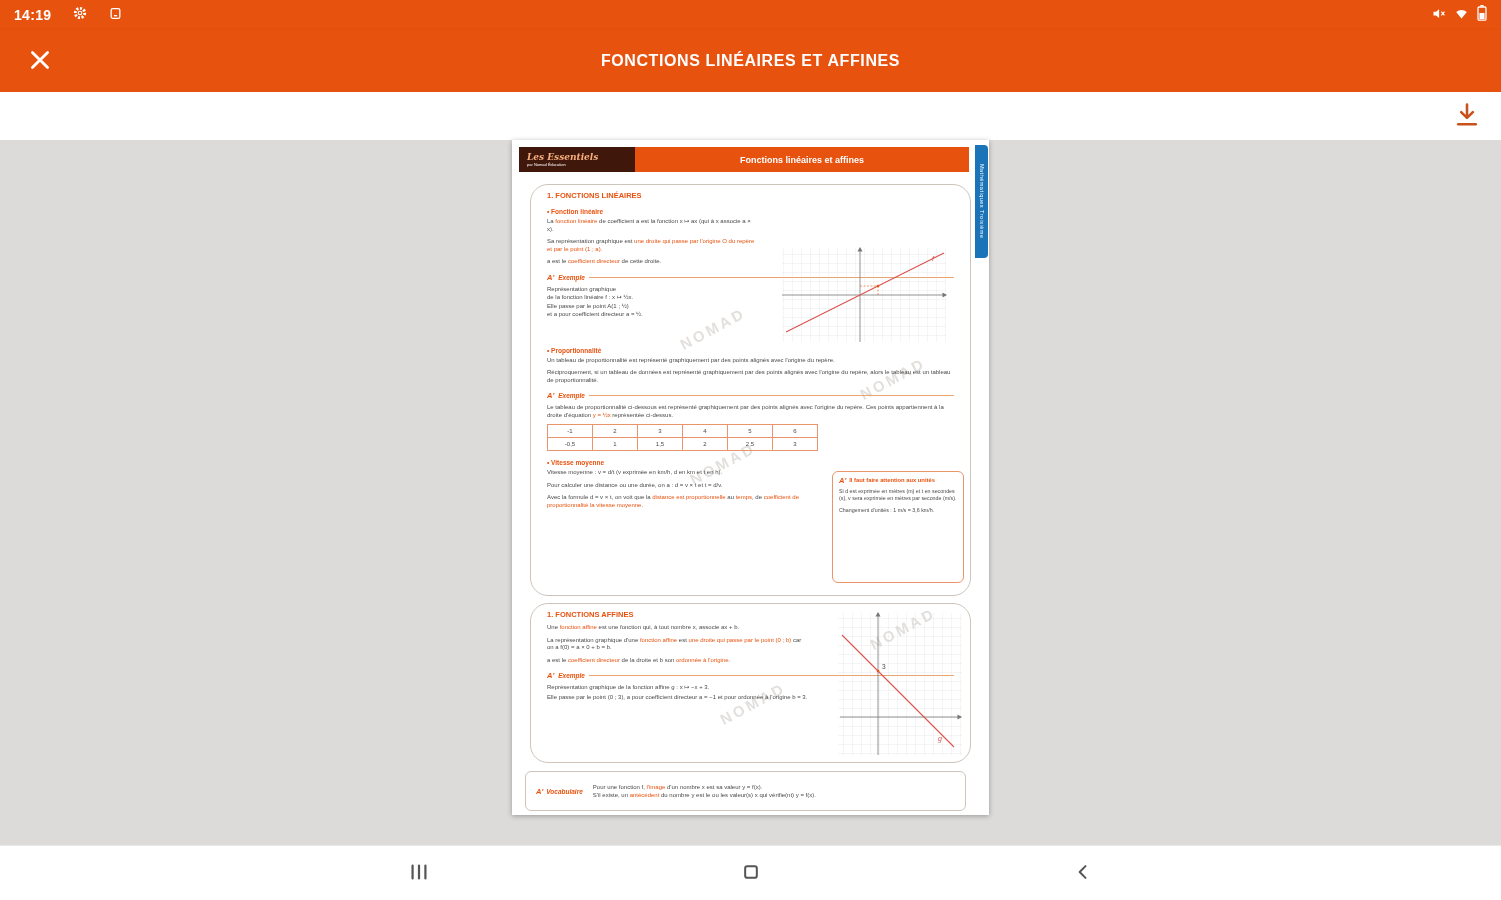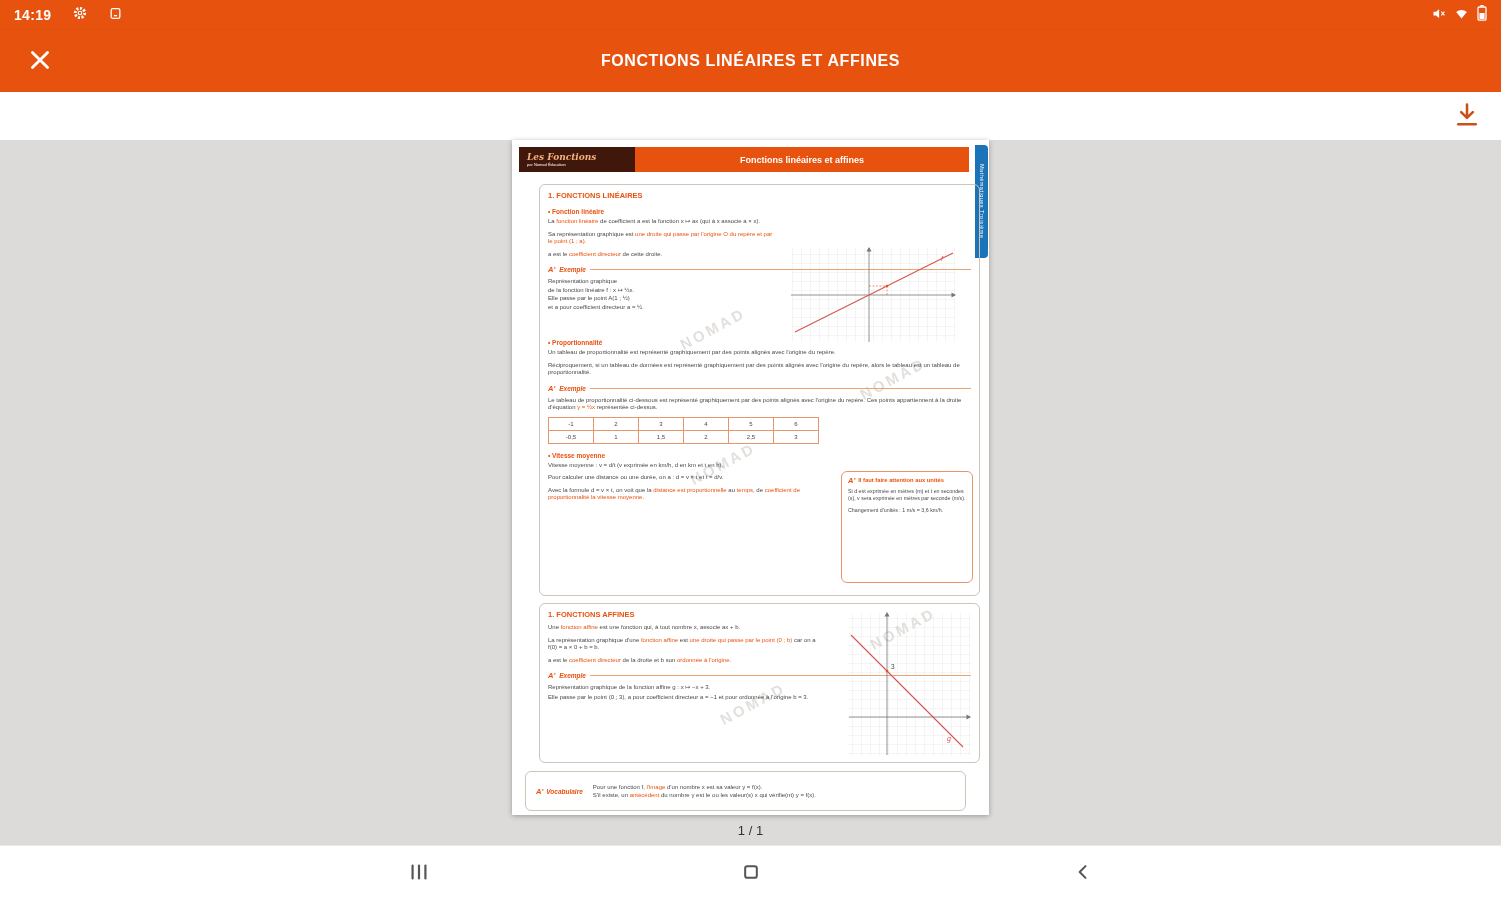--- a/index.html
+++ b/index.html
@@ -38,22 +38,22 @@
   .brand { width:116px; height:25px; background:#40170B; color:#F8B07E; display:flex;
            flex-direction:column; justify-content:center; padding-left:8px; }
   .brand-1 { font-family:"DejaVu Serif","Liberation Serif",serif; font-style:italic; font-weight:bold;
              font-size:9px; line-height:10px; }
   .brand-2 { font-size:4px; color:#fff; line-height:5px; }
   .header-title { flex:1; text-align:center; color:#fff; font-weight:bold; font-size:9px; }
   .side-tab { position:absolute; right:1px; top:5px; width:13px; height:113px; background:#1B74B8;
               border-radius:0 4px 4px 0; color:#fff; writing-mode:vertical-rl; font-size:5.5px;
               display:flex; align-items:center; justify-content:center; letter-spacing:0.5px; }
 
-  .sec { position:absolute; left:27px; width:441px; border:1px solid #CEC4BA; border-radius:6px;
-         padding:6px 8px; overflow:hidden; }
+  .sec { position:absolute; left:18px; width:441px; border:1px solid #CEC4BA; border-radius:18px;
+         padding:6px 16px; overflow:hidden; }
   .sec1 { top:44px; height:412px; }
   .sec2 { top:463px; height:160px; }
   .sec-title { color:#E8520F; font-weight:bold; font-size:7.5px; margin-bottom:5px; }
   .sub { color:#E8520F; font-weight:bold; font-size:6.5px; margin:8px 0 3px; }
   .sub-prop { margin-top:28px; }
   .t { font-size:6px; line-height:7.5px; color:#4a4a4a; margin-bottom:5px; }
   .o { color:#E8520F; }
   .narrow { margin-right:196px; }
   .mid { margin-right:146px; }
 
@@ -158,21 +158,21 @@
     <div class="page">
 
       <span class="wm" style="left:165px; top:180px;">NOMAD</span>
       <span class="wm" style="left:345px; top:230px;">NOMAD</span>
       <span class="wm" style="left:175px; top:315px;">NOMAD</span>
       <span class="wm" style="left:355px; top:480px;">NOMAD</span>
       <span class="wm" style="left:205px; top:555px;">NOMAD</span>
 
       <div class="page-header">
         <div class="brand">
-          <span class="brand-1">Les Fonctions</span>
+          <span class="brand-1">Les Essentiels</span>
           <span class="brand-2">par Nomad Éducation</span>
         </div>
         <div class="header-title">Fonctions linéaires et affines</div>
       </div>
       <div class="side-tab">Mathématiques Troisième</div>
 
       <div class="sec sec1">
         <div class="sec-title">1. FONCTIONS LINÉAIRES</div>
 
         <div class="sub">• Fonction linéaire</div>
@@ -299,21 +299,20 @@
           <span>Vocabulaire</span>
         </div>
         <div class="vocab-text">
           <div><span>Pour une fonction f, </span><span class="o">l'image</span><span> d'un nombre x est sa valeur y = f(x).</span></div>
           <div><span>S'il existe, un </span><span class="o">antécédent</span><span> du nombre y est le ou les valeur(s) x qui vérifie(nt) y = f(x).</span></div>
         </div>
       </div>
 
     </div>
 
-    <div class="pager">1 / 1</div>
   </div>
 
   <div class="nav-bar">
     <button class="nav-btn">
       <span>
         <svg width="22" height="22" viewBox="0 0 24 24">
             <path d="M5 5v14M12 5v14M19 5v14" stroke="#555" stroke-width="2.4" stroke-linecap="round"></path>
           </svg>
       </span>
     </button>

